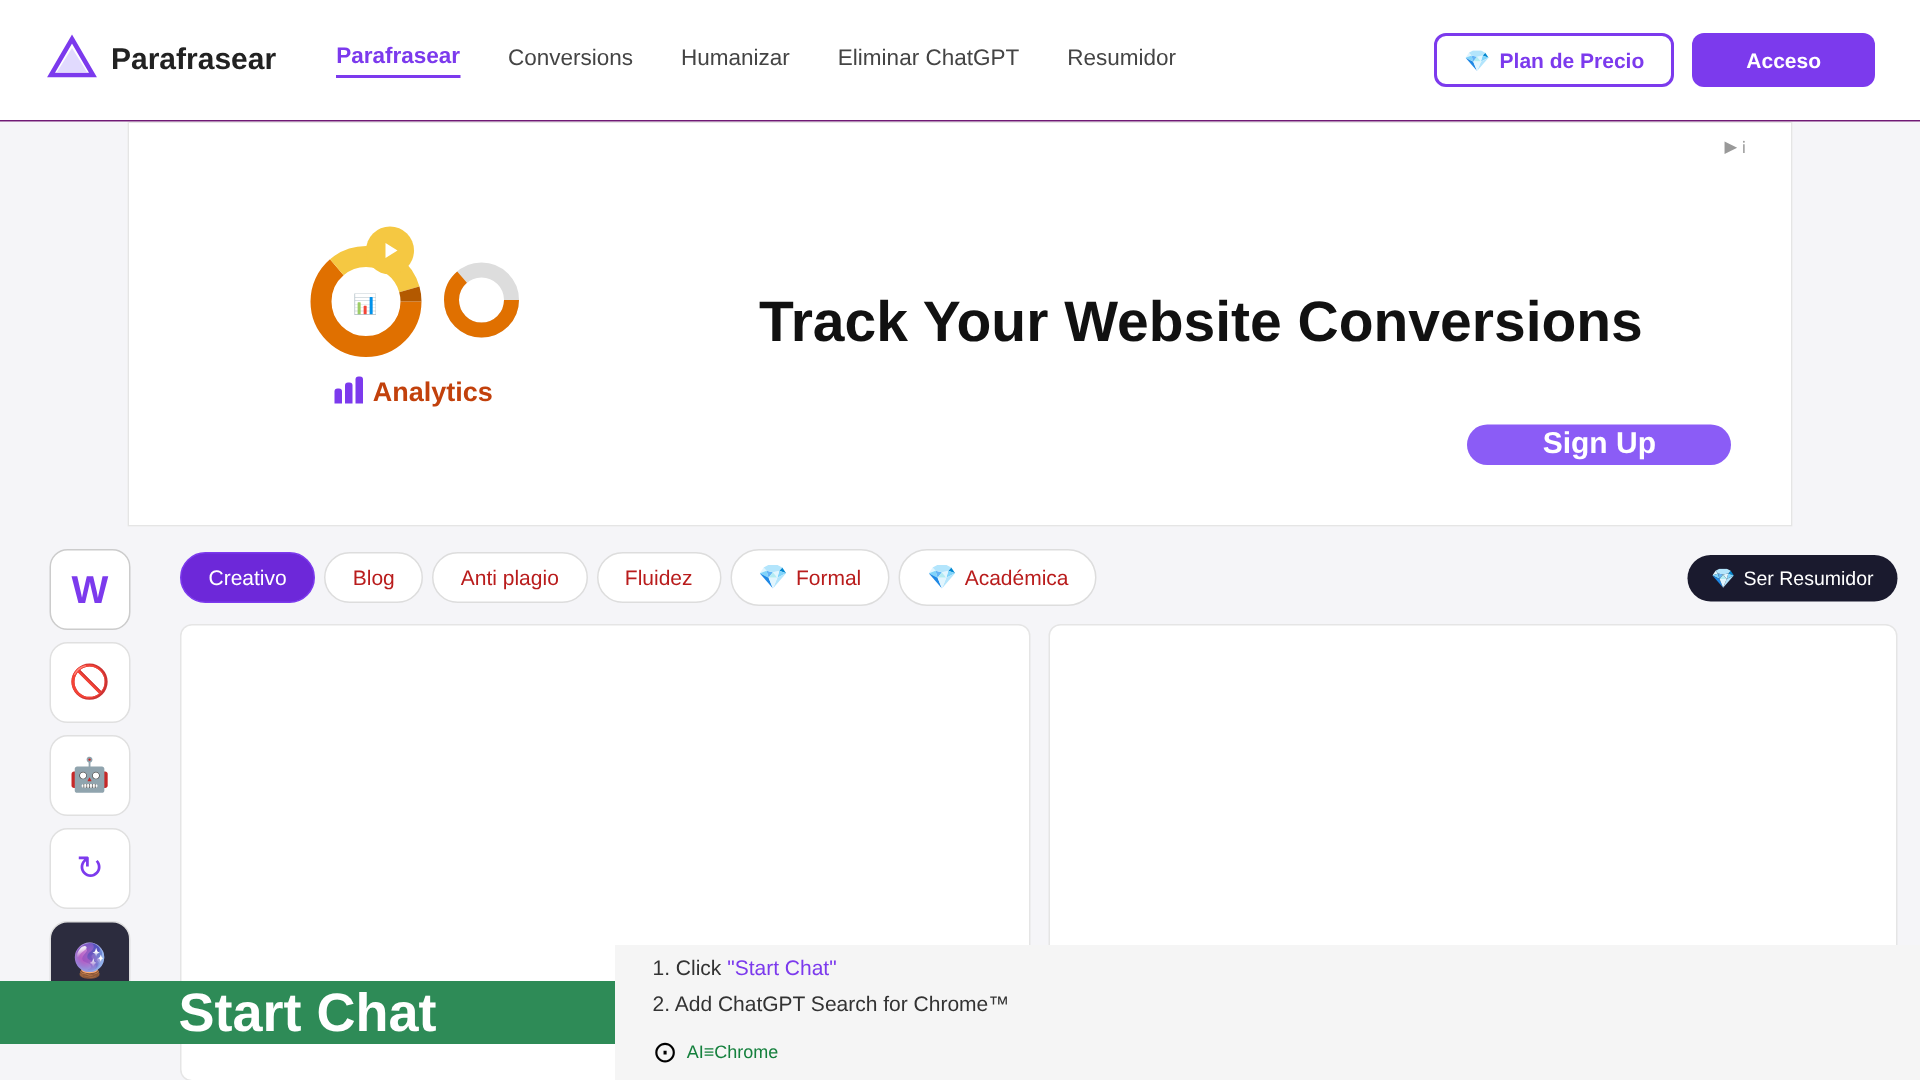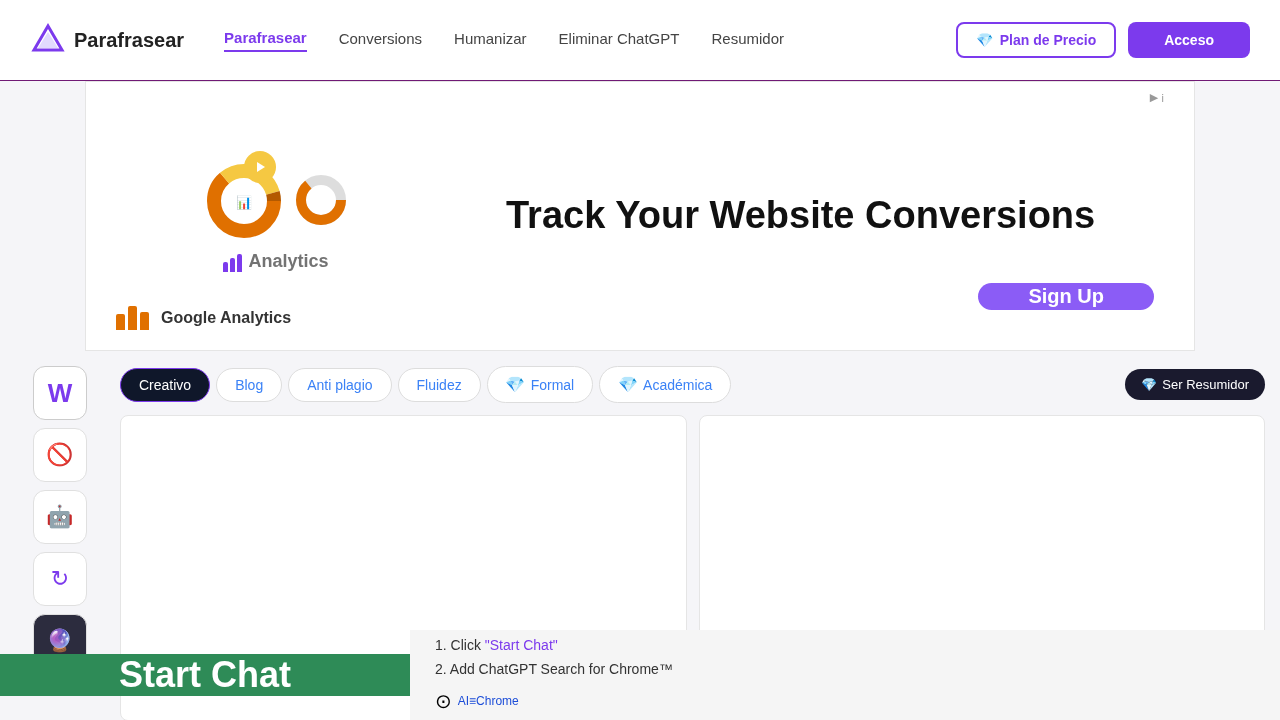--- a/index.html
+++ b/index.html
@@ -128,23 +128,23 @@
       height: 32px;
       background: #f5c842;
       border-radius: 50%;
       display: flex;
       align-items: center;
       justify-content: center;
     }
     .analytics-label {
       font-size: 18px;
       font-weight: 600;
-      color: #737373;
-      display: flex;
-      align-items: flex-end;
+      color: #c2410c;
+      display: flex;
+      align-items: flex-start;
       gap: 6px;
     }
     .bar-icon {
       display: flex;
       align-items: flex-end;
       gap: 2px;
     }
     .bar-icon span {
       background: #7c3aed;
       border-radius: 2px 2px 0 0;
@@ -253,24 +253,24 @@
       gap: 6px;
       margin-bottom: 12px;
     }
     .tab-btn {
       padding: 8px 18px;
       border-radius: 20px;
       font-size: 14px;
       cursor: pointer;
       border: 1px solid #ddd;
       background: #fff;
-      color: #3b82f6;
+      color: #b91c1c;
     }
     .tab-btn.active {
-      background: #0f172a;
+      background: #6d28d9;
       color: #fff;
       border-color: #7c3aed;
     }
     .tab-btn.with-icon {
       display: flex;
       align-items: center;
       gap: 5px;
     }
     .tab-icon {
       font-size: 16px;
@@ -348,21 +348,21 @@
       display: flex;
       align-items: center;
       gap: 6px;
       margin-top: 4px;
     }
     .ai-chrome-logo {
       font-size: 20px;
     }
     .ai-chrome-text {
       font-size: 12px;
-      color: #1d4ed8;
+      color: #15803d;
     }
   </style>
 </head>
 <body>
 
 <header class="header">
   <a class="logo-area">
     <svg class="logo-icon" viewBox="0 0 36 36">
       <polygon points="18,4 32,28 4,28" fill="none" stroke="#7c3aed" stroke-width="3"></polygon>
       <polygon points="18,10 28,26 8,26" fill="#c4b5fd" opacity="0.5"></polygon>
@@ -419,28 +419,20 @@
         <span style="height:18px;display:inline-block;background:#7c3aed;width:5px;border-radius:2px 2px 0 0;"></span>
       </div>
       <span>Analytics</span>
     </div>
   </div>
 
   <div class="ad-main">
     <h2>Track Your Website Conversions</h2>
   </div>
 
-  <div class="ga-row">
-    <div class="ga-bars">
-      <span style="height:16px;width:9px;display:inline-block;background:#e07000;border-radius:2px 2px 0 0;"></span>
-      <span style="height:24px;width:9px;display:inline-block;background:#e07000;border-radius:2px 2px 0 0;"></span>
-      <span style="height:18px;width:9px;display:inline-block;background:#e07000;border-radius:2px 2px 0 0;"></span>
-    </div>
-    <span class="ga-text">Google Analytics</span>
-  </div>
 
   <button class="ad-signup-btn">Sign Up</button>
 </div>
 
 <div class="main-content">
 
   <aside class="sidebar">
     <button class="sidebar-btn" style="font-size:26px;font-weight:bold;color:#7c3aed;border-color:#ccc;">W</button>
     <button class="sidebar-btn" style="font-size:22px;">🚫</button>
     <button class="sidebar-btn" style="font-size:22px;">🤖</button>

